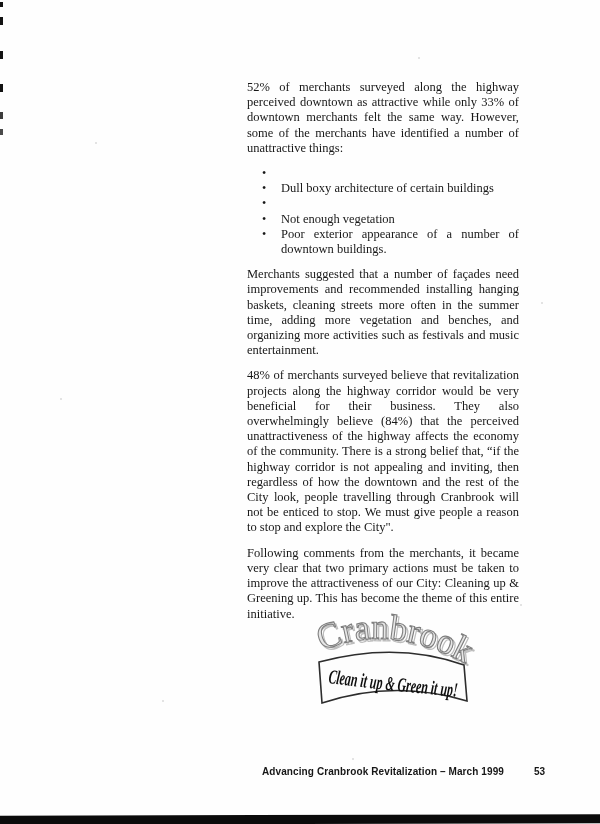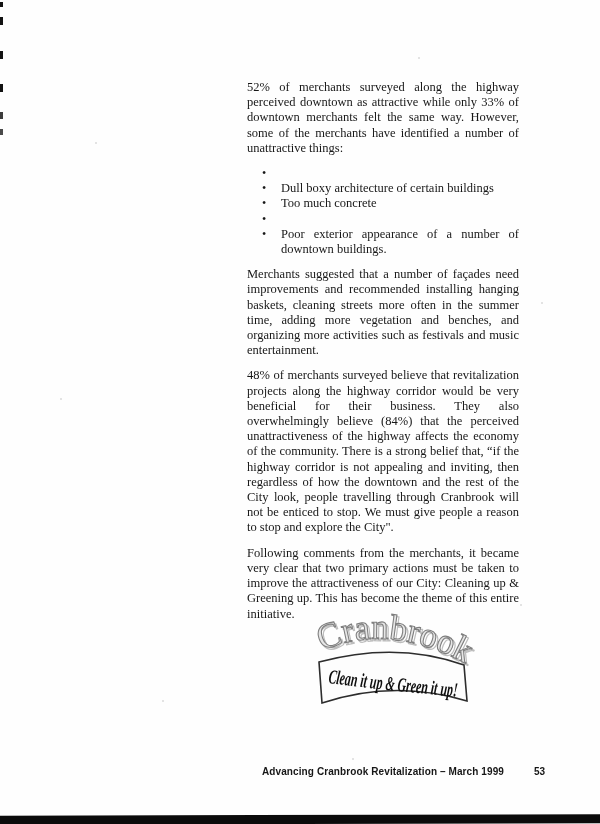--- a/index.html
+++ b/index.html
@@ -152,24 +152,24 @@
     <ul class="unattractive">
       <li>
         <span class="bullet">•</span>
       </li>
       <li>
         <span class="bullet">•</span>
         <span class="li-text">Dull boxy architecture of certain buildings</span>
       </li>
       <li>
         <span class="bullet">•</span>
-        <span class="li-text">Too much concrete</span>
-      </li>
-      <li>
-        <span class="bullet">•</span>
+      </li>
+      <li>
+        <span class="bullet">•</span>
+        <span class="li-text">Not enough vegetation</span>
       </li>
       <li>
         <span class="bullet">•</span>
         <span class="li-text">Poor exterior appearance of a number of downtown buildings.</span>
       </li>
     </ul>
 
     <p>Merchants suggested that a number of façades need improvements and recommended installing hanging baskets, cleaning streets more often in the summer time, adding more vegetation and benches, and organizing more activities such as festivals and music entertainment.</p>
 
     <p>48% of merchants surveyed believe that revitalization projects along the highway corridor would be very beneficial for their business. They also overwhelmingly believe (84%) that the perceived unattractiveness of the highway affects the economy of the community. There is a strong belief that, “if the highway corridor is not appealing and inviting, then regardless of how the downtown and the rest of the City look, people travelling through Cranbrook will not be enticed to stop. We must give people a reason to stop and explore the City".</p>

